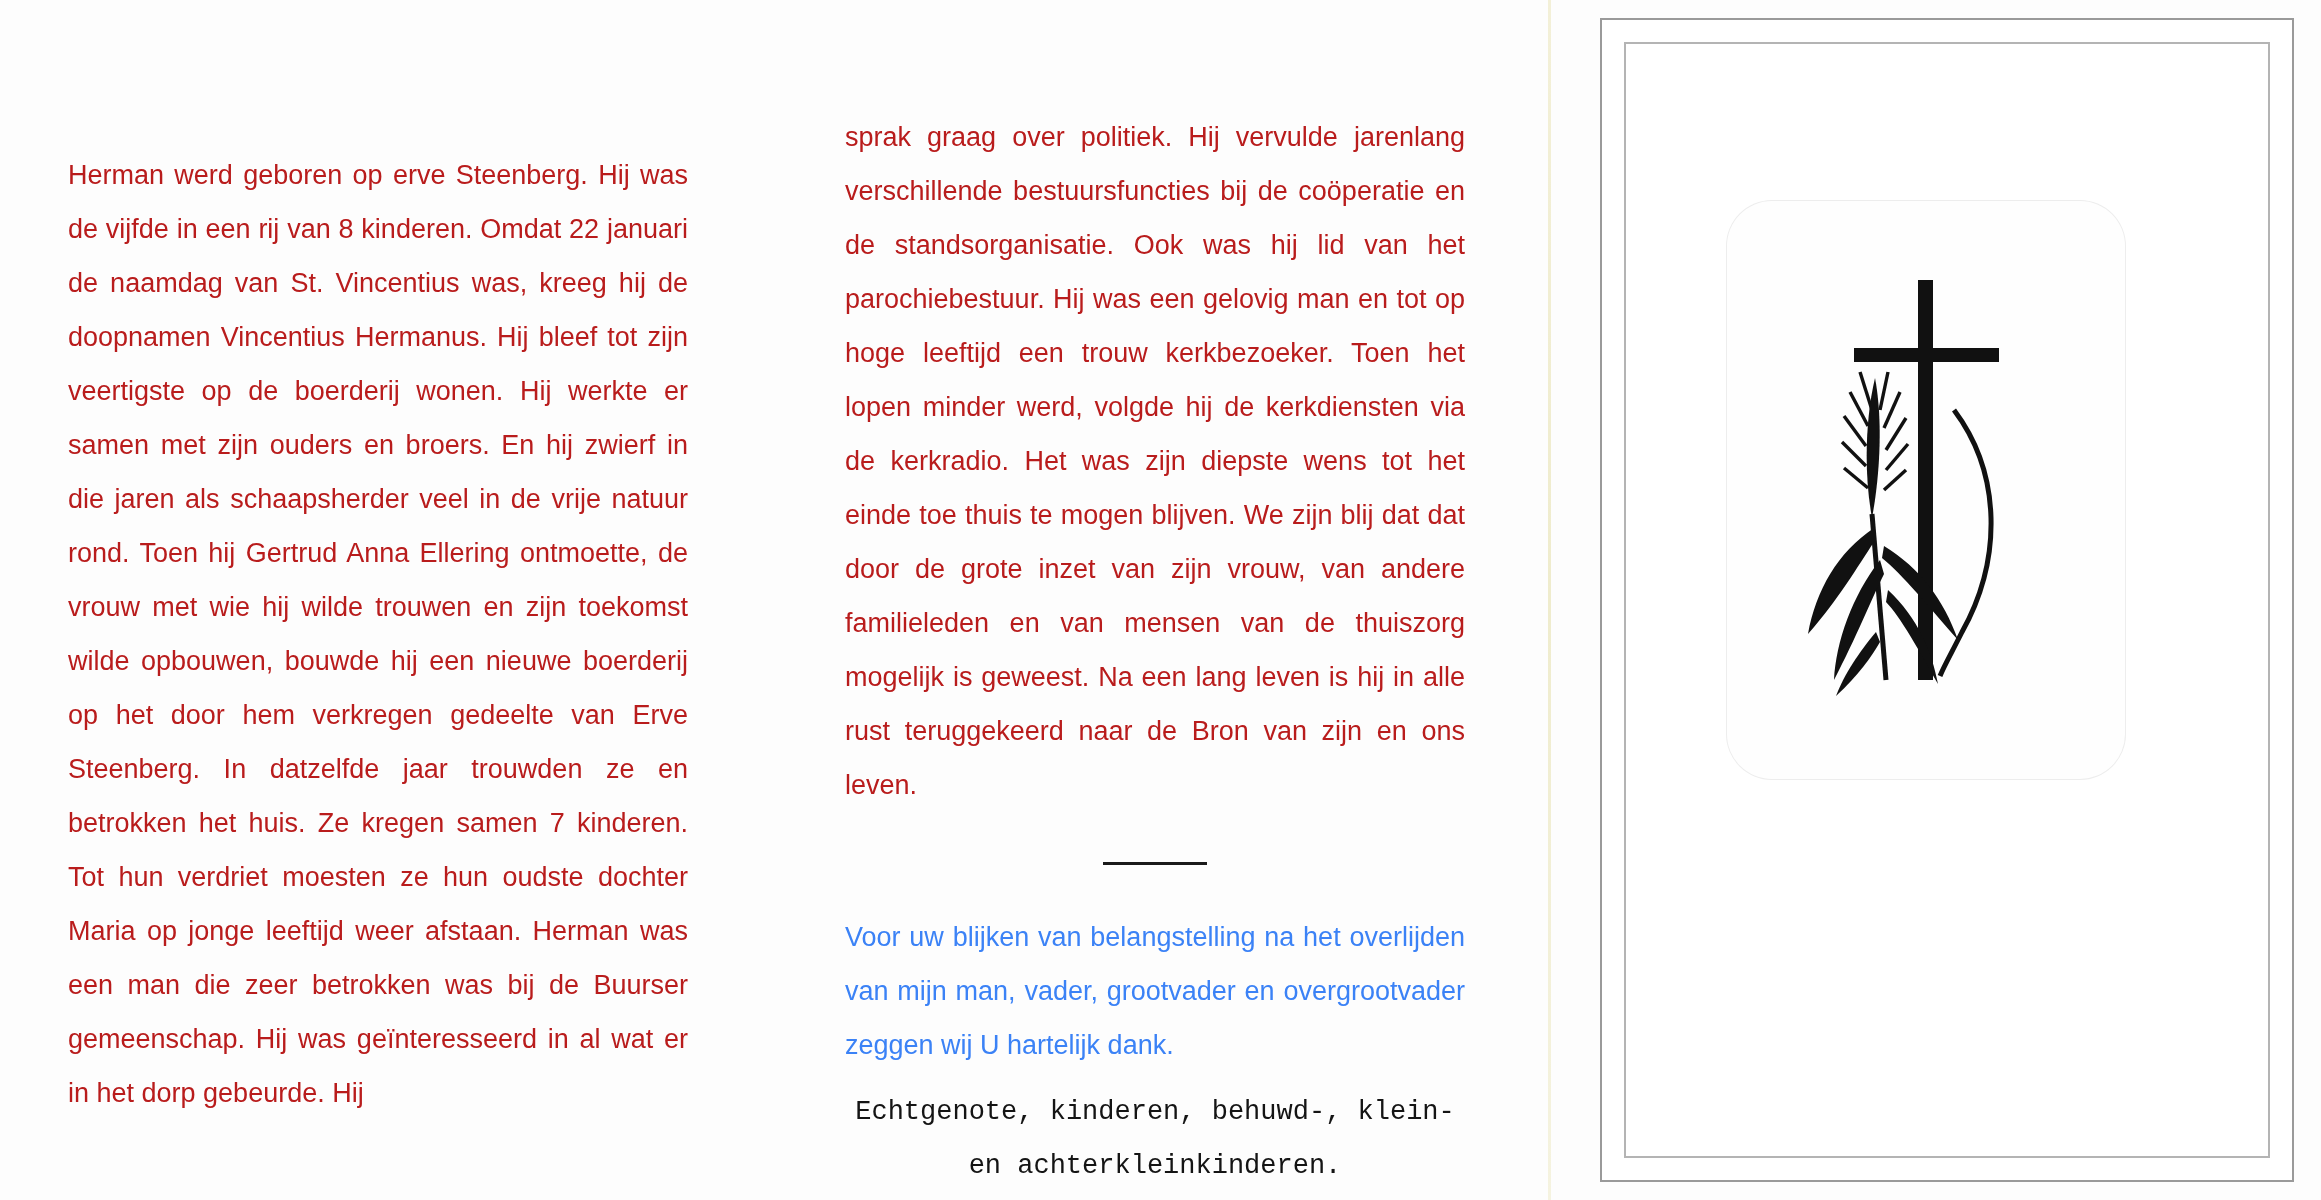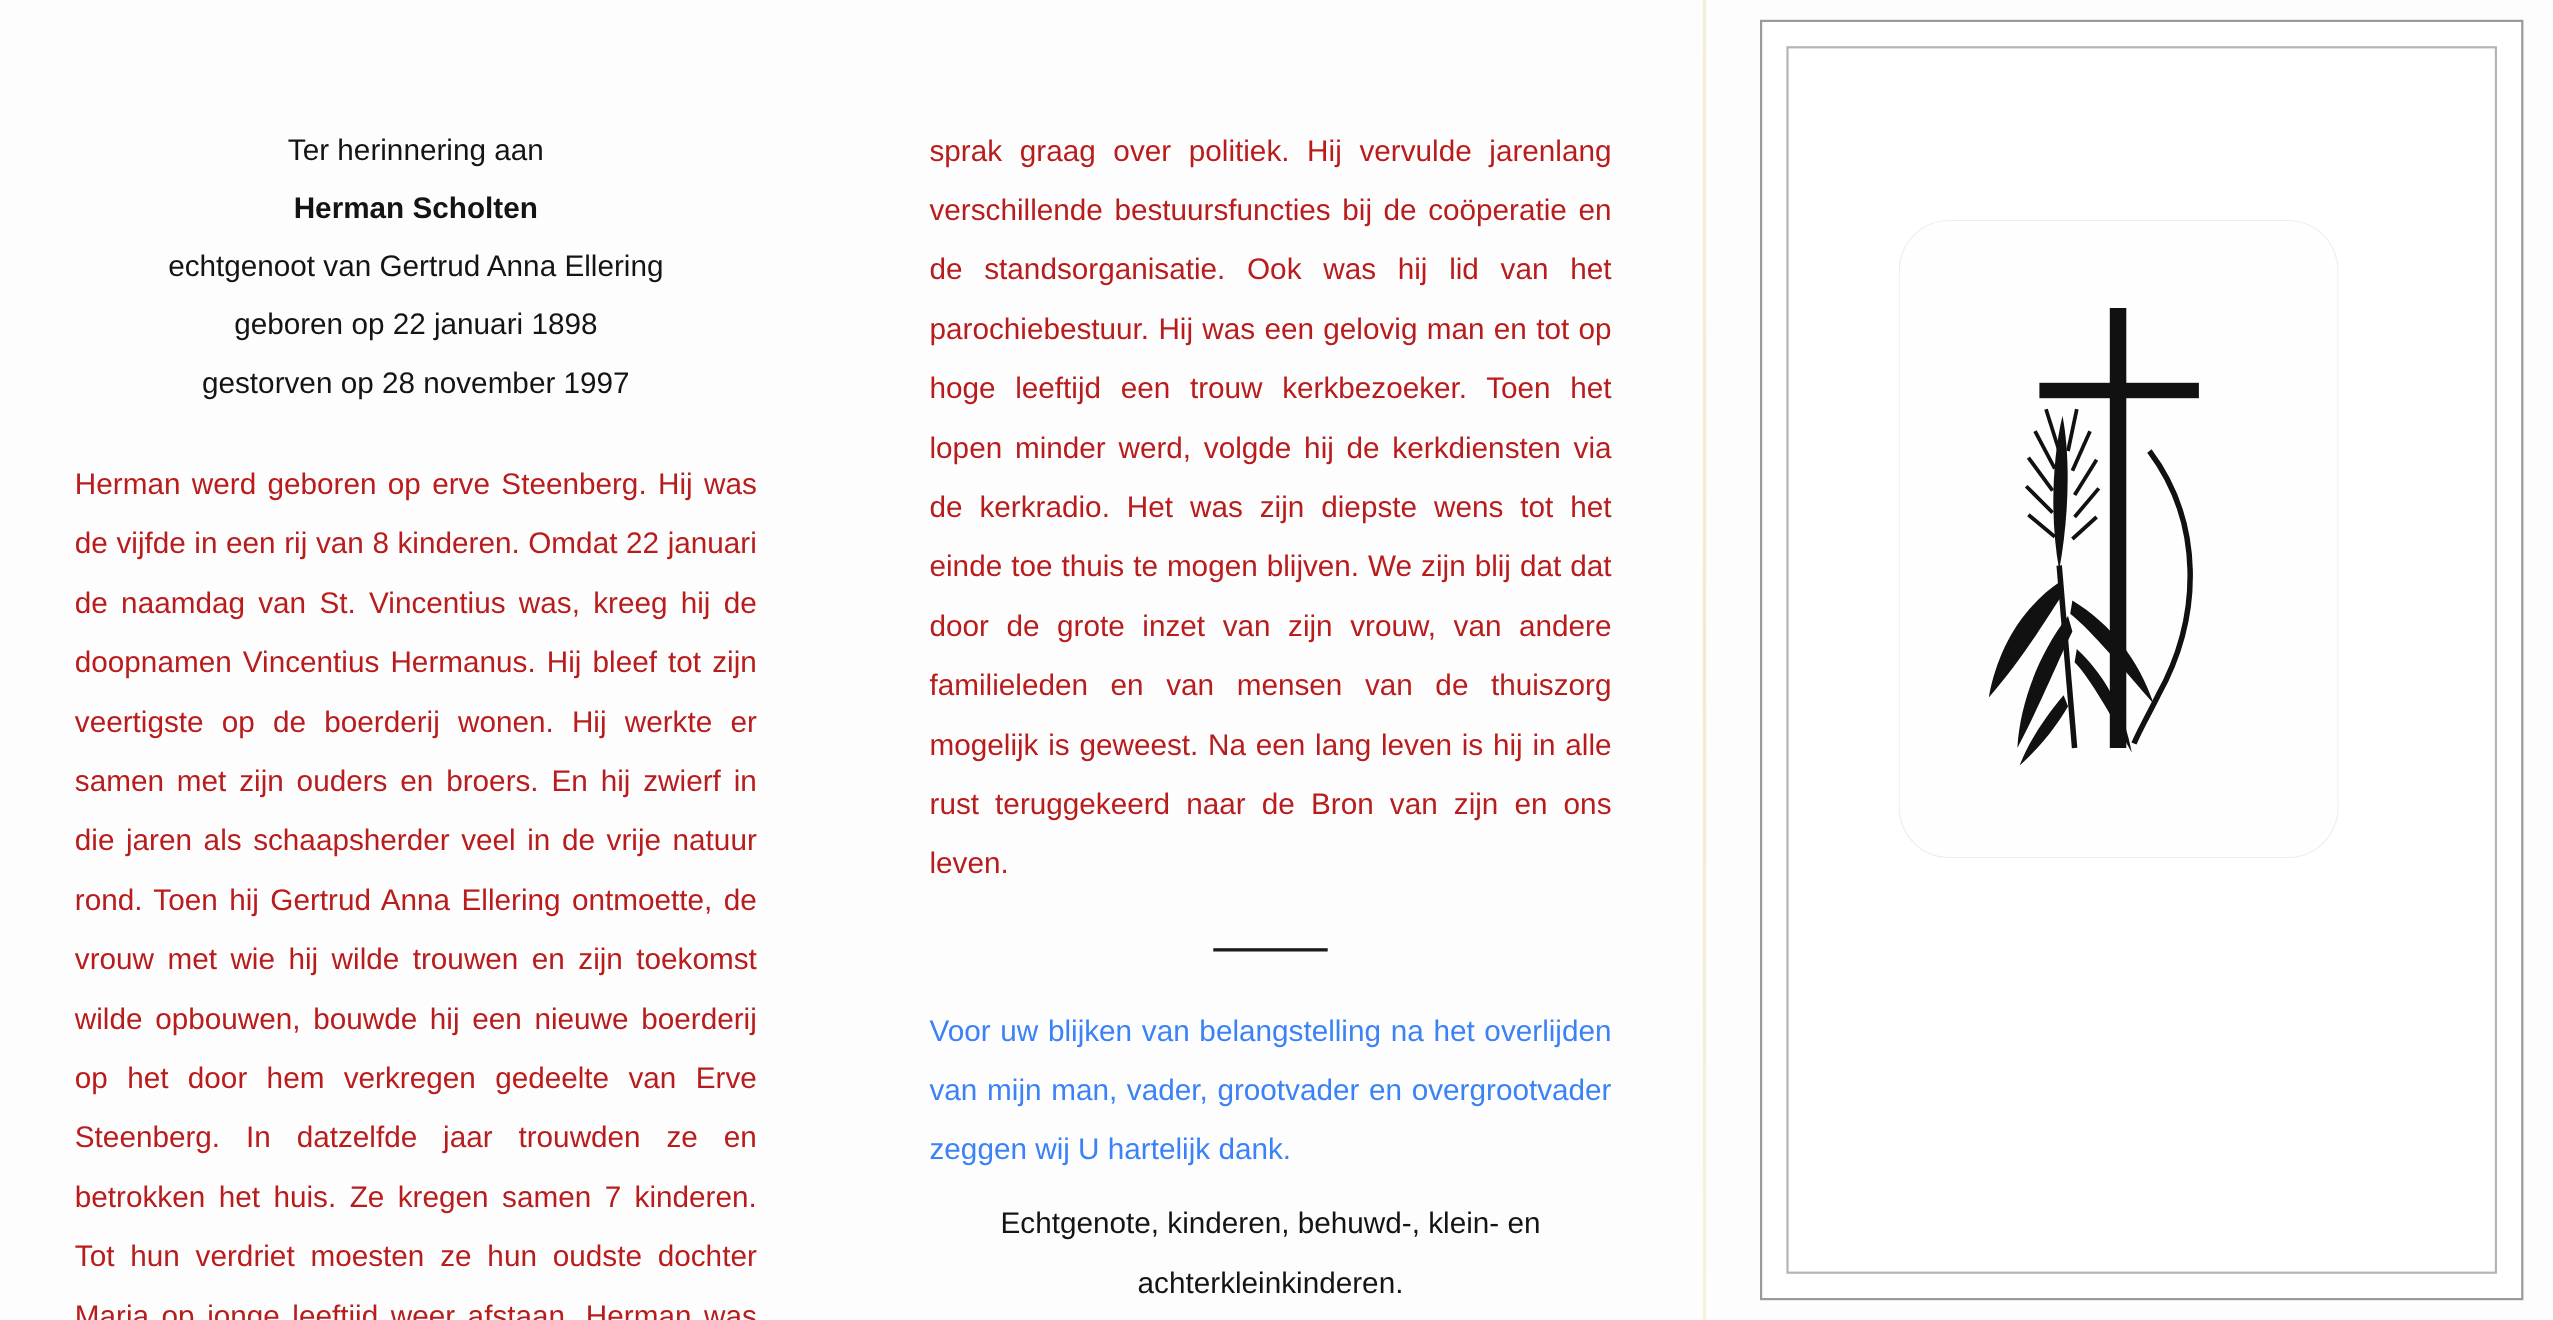--- a/index.html
+++ b/index.html
@@ -75,20 +75,21 @@
   }
   .signature {
     position: absolute;
     left: 845px;
     top: 1085px;
     width: 620px;
     font-size: 27px;
     line-height: 54px;
     color: #141414;
     text-align: center;
+    font-family: Liberation Mono, monospace;
   }
 
   
   .card-seam {
     position: absolute;
     left: 1548px;
     top: 0;
     width: 3px;
     height: 1200px;
     background: linear-gradient(to bottom, #f3f0d8, #efeccd, #f5f3e0);
@@ -126,27 +127,20 @@
     top: 50%;
     transform: translate(-50%, -50%);
   }
 </style>
 </head>
 <body>
 
 <div class="page">
 
   <div class="col-left">
-    <div class="header-block">
-      <div>Ter herinnering aan</div>
-      <div class="name">Herman Scholten</div>
-      <div>echtgenoot van Gertrud Anna Ellering</div>
-      <div>geboren op 22 januari 1898</div>
-      <div>gestorven op 28 november 1997</div>
-    </div>
     <div class="body-text">Herman werd geboren op erve Steenberg. Hij was de vijfde in een rij van 8 kinderen. Omdat 22 januari de naamdag van St. Vincentius was, kreeg hij de doopnamen Vincentius Hermanus. Hij bleef tot zijn veertigste op de boerderij wonen. Hij werkte er samen met zijn ouders en broers. En hij zwierf in die jaren als schaapsherder veel in de vrije natuur rond. Toen hij Gertrud Anna Ellering ontmoette, de vrouw met wie hij wilde trouwen en zijn toekomst wilde opbouwen, bouwde hij een nieuwe boerderij op het door hem verkregen gedeelte van Erve Steenberg. In datzelfde jaar trouwden ze en betrokken het huis. Ze kregen samen 7 kinderen. Tot hun verdriet moesten ze hun oudste dochter Maria op jonge leeftijd weer afstaan. Herman was een man die zeer betrokken was bij de Buurser gemeenschap. Hij was geïnteresseerd in al wat er in het dorp gebeurde. Hij</div>
   </div>
 
   <div class="col-mid">
     <div class="body-text">sprak graag over politiek. Hij vervulde jarenlang verschillende bestuursfuncties bij de coöperatie en de standsorganisatie. Ook was hij lid van het parochiebestuur. Hij was een gelovig man en tot op hoge leeftijd een trouw kerkbezoeker. Toen het lopen minder werd, volgde hij de kerkdiensten via de kerkradio. Het was zijn diepste wens tot het einde toe thuis te mogen blijven. We zijn blij dat dat door de grote inzet van zijn vrouw, van andere familieleden en van mensen van de thuiszorg mogelijk is geweest. Na een lang leven is hij in alle rust teruggekeerd naar de Bron van zijn en ons leven.</div>
     <div class="divider"></div>
   </div>
 
   <div class="closing">Voor uw blijken van belangstelling na het overlijden van mijn man, vader, grootvader en overgrootvader zeggen wij U hartelijk dank.</div>
   <div class="signature">Echtgenote, kinderen, behuwd-, klein- en achterkleinkinderen.</div>

